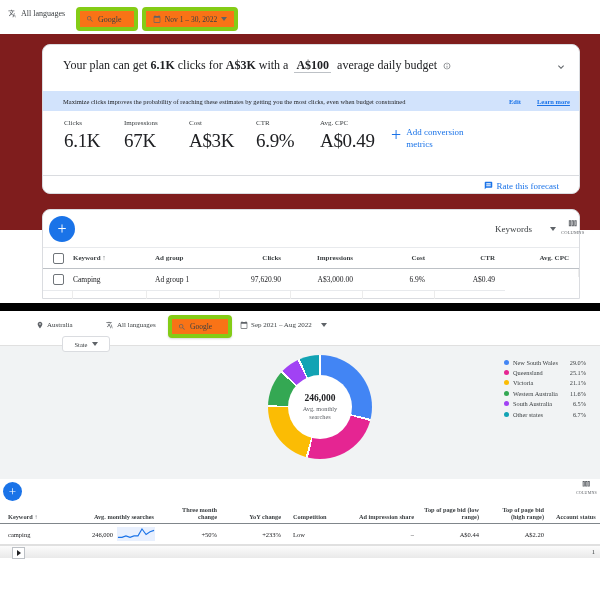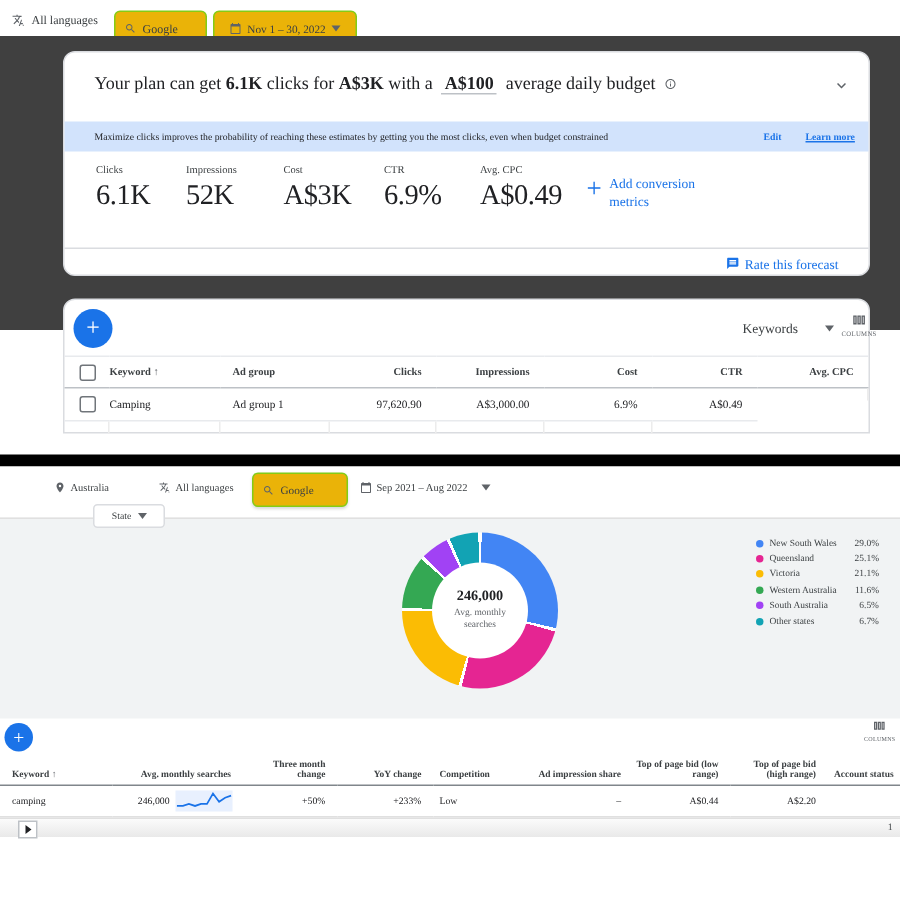--- a/index.html
+++ b/index.html
@@ -2,25 +2,25 @@
 <html><head>
 <meta charset="utf-8">
 <style>
   html,body{margin:0;padding:0;background:#fff;}
   .screen{position:relative;width:600px;height:600px;overflow:hidden;background:#fff;
     font-family:Liberation Serif, serif;color:#202124;}
   .abs{position:absolute;}
   
   .ttb{position:absolute;left:0;top:0;width:600px;height:38px;background:#fff;border-bottom:1px solid #e0e0e0;}
   .tchip{position:absolute;top:9px;display:flex;align-items:center;gap:4px;font-size:8px;color:#3c4043;}
-  .tbox{position:absolute;top:7px;height:24px;border:1px solid #84cc16;border-radius:4px;background:#eab308;
+  .tbox{position:absolute;top:7px;height:24px;border:4px solid #84cc16;border-radius:4px;background:#f97316;
     display:flex;align-items:center;gap:4px;padding:0 6px;font-size:8px;color:#3c4043;box-sizing:border-box;}
   .caret{width:0;height:0;border-left:3px solid transparent;border-right:3px solid transparent;border-top:4px solid #5f6368;display:inline-block;}
   
-  .grayband{position:absolute;left:0;top:24px;width:600px;height:196px;background:#404040;}
+  .grayband{position:absolute;left:0;top:34px;width:600px;height:196px;background:#7f1d1d;}
   .card{position:absolute;background:#fff;border:1px solid #dadce0;border-radius:8px;box-sizing:border-box;}
   .headline{position:absolute;left:20px;top:13px;font-size:12px;color:#202124;white-space:nowrap;}
   .b{font-weight:700;}
   .budget-chip{font-weight:700;border-bottom:1px solid #bdc1c6;margin:0 6px;padding:0 2px;}
   .banner{position:absolute;left:0;top:46px;width:100%;height:20px;background:#d2e3fc;display:flex;align-items:center;box-sizing:border-box;}
   .banner-text{font-size:6.5px;color:#202124;margin-left:20px;}
   .blue{color:#1a73e8;}
   .metric{position:absolute;top:74px;}
   .metric .lbl{font-size:7px;color:#3c4043;}
   .metric .val{font-size:19px;color:#202124;letter-spacing:-0.3px;margin-top:3px;}
@@ -112,21 +112,21 @@
         <span class="abs blue" style="left:466px;font-size:6.5px;font-weight:700">Edit</span>
         <span class="abs blue" style="left:494px;font-size:6.5px;font-weight:700;text-decoration:underline">Learn more</span>
       </div>
 
       <div class="metric" style="left:21px">
         <div class="lbl">Clicks</div>
         <div class="val">6.1K</div>
       </div>
       <div class="metric" style="left:81px">
         <div class="lbl">Impressions</div>
-        <div class="val">52K</div>
+        <div class="val">67K</div>
       </div>
       <div class="metric" style="left:146px">
         <div class="lbl">Cost</div>
         <div class="val">A$3K</div>
       </div>
       <div class="metric" style="left:213px">
         <div class="lbl">CTR</div>
         <div class="val">6.9%</div>
       </div>
       <div class="metric" style="left:277px">

